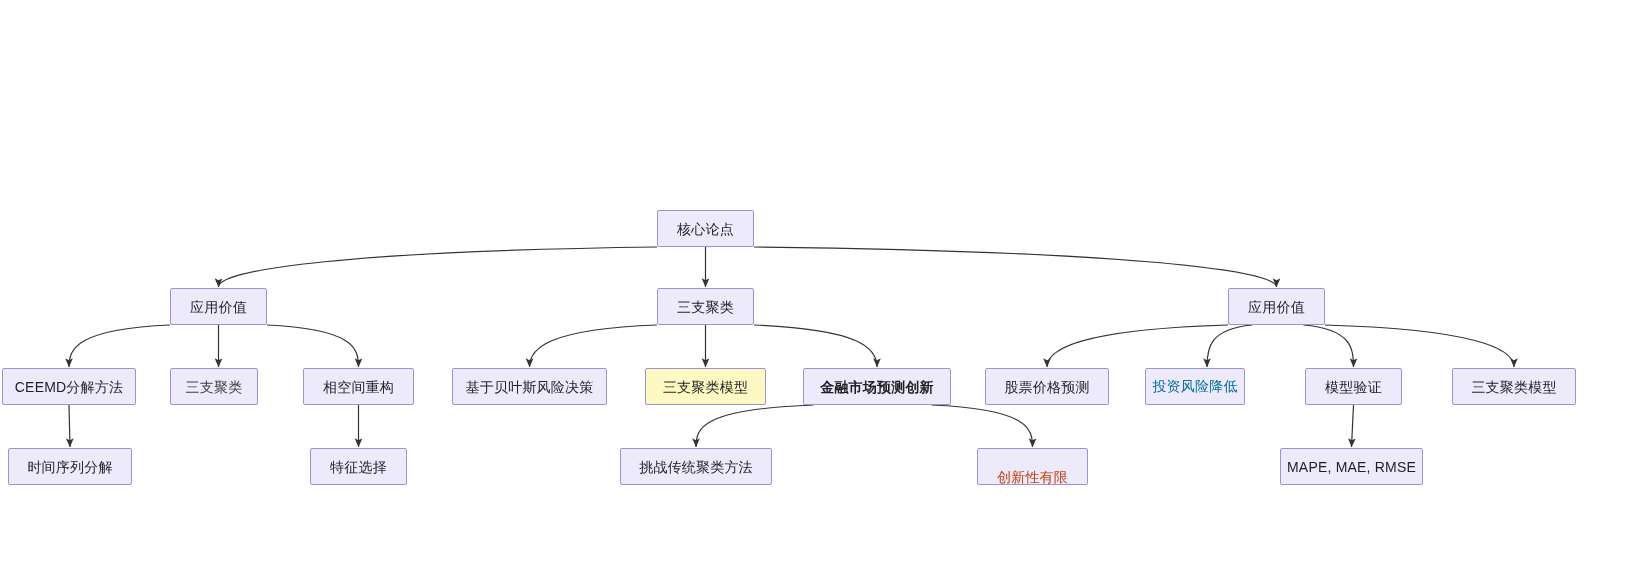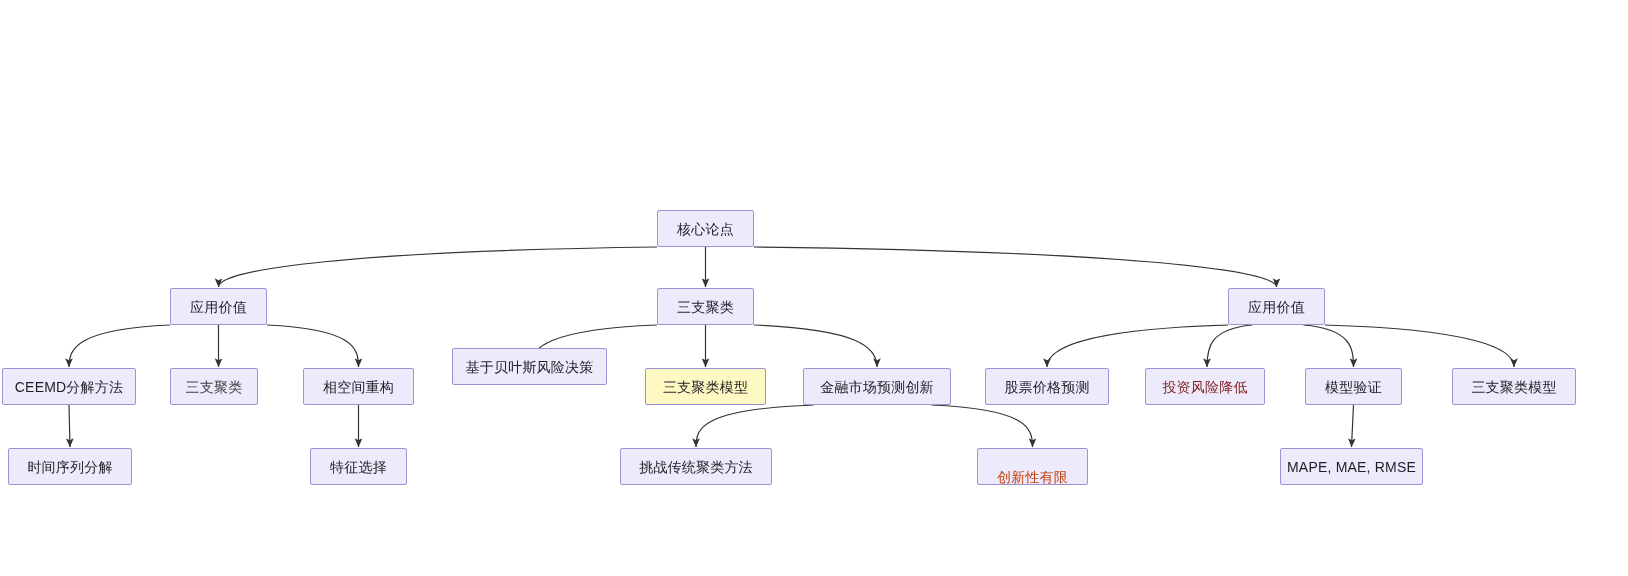--- a/index.html
+++ b/index.html
@@ -91,33 +91,33 @@
       </div>
       <div class="node" style="left: 2px; top: 368px; width: 134px; height: 37px; background: rgb(236, 234, 251); border-color: rgb(156, 146, 214); color: rgb(31, 31, 36);">
         <span class="label">CEEMD分解方法</span>
       </div>
       <div class="node" style="left: 170px; top: 368px; width: 88px; height: 37px; background: rgb(236, 234, 251); border-color: rgb(156, 146, 214); color: #404040;">
         <span class="label">三支聚类</span>
       </div>
       <div class="node" style="left: 303px; top: 368px; width: 111px; height: 37px; background: rgb(236, 234, 251); border-color: rgb(156, 146, 214); color: rgb(31, 31, 36);">
         <span class="label">相空间重构</span>
       </div>
-      <div class="node" style="left: 452px; top: 348px; width: 155px; height: 37px; background: rgb(236, 234, 251); border-color: rgb(156, 146, 214); color: rgb(31, 31, 36);">
+      <div class="node" style="left: 452px; top: 368px; width: 155px; height: 37px; background: rgb(236, 234, 251); border-color: rgb(156, 146, 214); color: rgb(31, 31, 36);">
         <span class="label">基于贝叶斯风险决策</span>
       </div>
       <div class="node" style="left: 645px; top: 368px; width: 121px; height: 37px; background: #fef9c3; border-color: rgb(156, 146, 214); color: rgb(31, 31, 36);">
         <span class="label">三支聚类模型</span>
       </div>
-      <div class="node" style="left: 803px; top: 368px; width: 148px; height: 37px; background: rgb(236, 234, 251); border-color: rgb(156, 146, 214); color: rgb(31, 31, 36);">
+      <div class="node" style="left: 803px; top: 368px; width: 148px; height: 37px; background: rgb(236, 234, 251); border-color: rgb(156, 146, 214); color: rgb(31, 31, 36); font-weight: bold;">
         <span class="label">金融市场预测创新</span>
       </div>
       <div class="node" style="left: 985px; top: 368px; width: 124px; height: 37px; background: rgb(236, 234, 251); border-color: rgb(156, 146, 214); color: rgb(31, 31, 36);">
         <span class="label">股票价格预测</span>
       </div>
-      <div class="node" style="left: 1145px; top: 368px; width: 120px; height: 37px; background: rgb(236, 234, 251); border-color: rgb(156, 146, 214); color: #7f1d1d;">
+      <div class="node" style="left: 1145px; top: 368px; width: 100px; height: 37px; background: rgb(236, 234, 251); border-color: rgb(156, 146, 214); color: #0369a1; font-family: Liberation Serif, serif;">
         <span class="label">投资风险降低</span>
       </div>
       <div class="node" style="left: 1305px; top: 368px; width: 97px; height: 37px; background: rgb(236, 234, 251); border-color: rgb(156, 146, 214); color: rgb(31, 31, 36);">
         <span class="label">模型验证</span>
       </div>
       <div class="node" style="left: 1452px; top: 368px; width: 124px; height: 37px; background: rgb(236, 234, 251); border-color: rgb(156, 146, 214); color: rgb(31, 31, 36);">
         <span class="label">三支聚类模型</span>
       </div>
       <div class="node" style="left: 8px; top: 448px; width: 124px; height: 37px; background: rgb(236, 234, 251); border-color: rgb(156, 146, 214); color: rgb(31, 31, 36);">
         <span class="label">时间序列分解</span>

